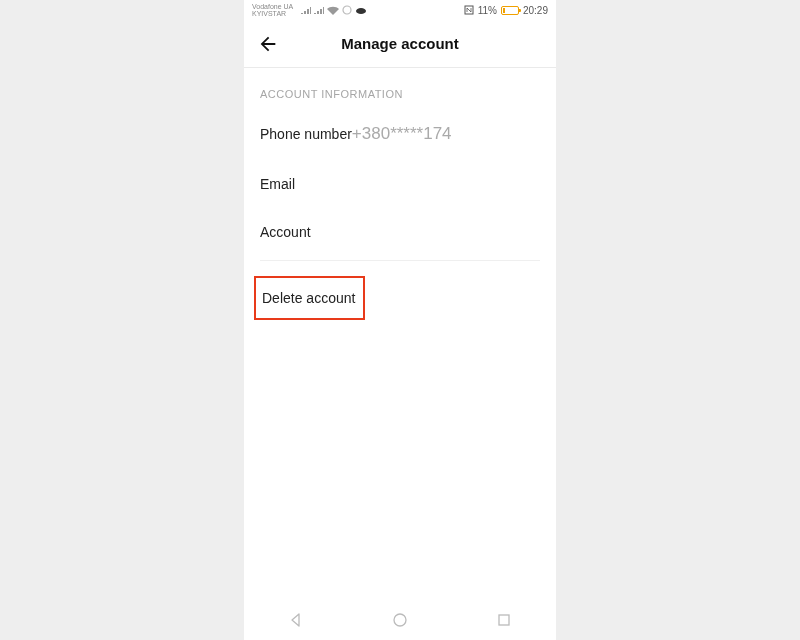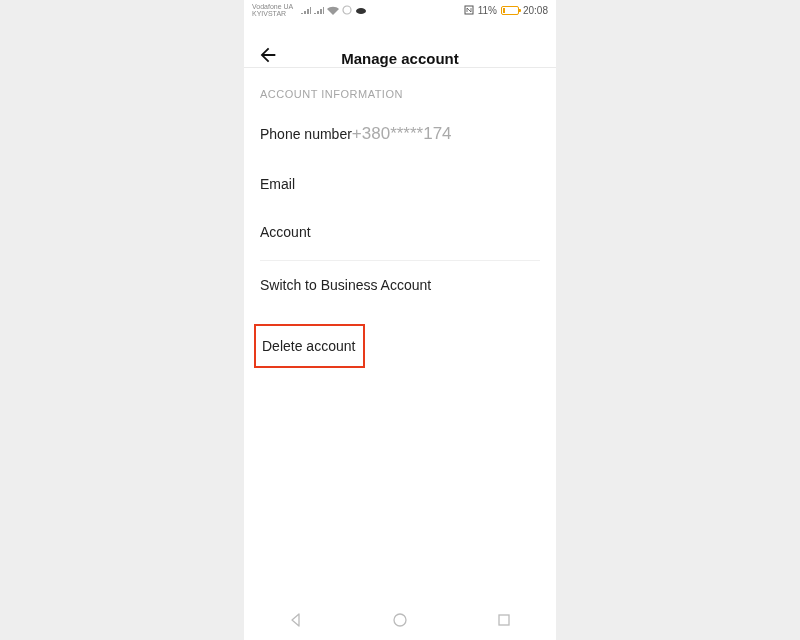--- a/index.html
+++ b/index.html
@@ -79,21 +79,21 @@
       position: absolute;
       left: 1px;
       top: 1px;
       bottom: 1px;
       width: 11%;
       background: #f0a000;
     }
     .header {
       height: 48px;
       display: flex;
-      align-items: flex-end;
+      align-items: center;
       padding: 0 12px;
       border-bottom: 1px solid #eaeaea;
       position: relative;
     }
     .back-arrow {
       width: 24px;
       height: 24px;
       display: flex;
       align-items: center;
       justify-content: center;
@@ -207,21 +207,21 @@
       <span>
         <svg width="10" height="10" viewBox="0 0 10 10">
             <rect x="1" y="1" width="8" height="8" fill="none" stroke="#555" stroke-width="1"></rect>
             <path d="M3 7V3l4 4V3" fill="none" stroke="#555" stroke-width="0.8"></path>
           </svg>
       </span>
       <span>11%</span>
       <span class="battery-icon">
           <span class="battery-fill"></span>
         </span>
-      <span>20:08</span>
+      <span>20:29</span>
     </div>
   </div>
 
   <div class="header">
     <div class="back-arrow">
       <svg width="22" height="22" viewBox="0 0 24 24">
         <path d="M20 11H7.8l5.6-5.6L12 4l-8 8 8 8 1.4-1.4L7.8 13H20z" fill="#111"></path>
       </svg>
     </div>
     <div class="header-title">Manage account</div>
@@ -240,23 +240,20 @@
       <span>Email</span>
     </div>
 
     <div class="row">
       <span>Account</span>
     </div>
 
     <div class="divider"></div>
 
 
-    <div class="row">
-      <span>Switch to Business Account</span>
-    </div>
 
     <div class="highlight-box">
       <div class="highlight-row">
         <span>Delete account</span>
       </div>
     </div>
 
   </div>
 
   <div class="nav-bar">

